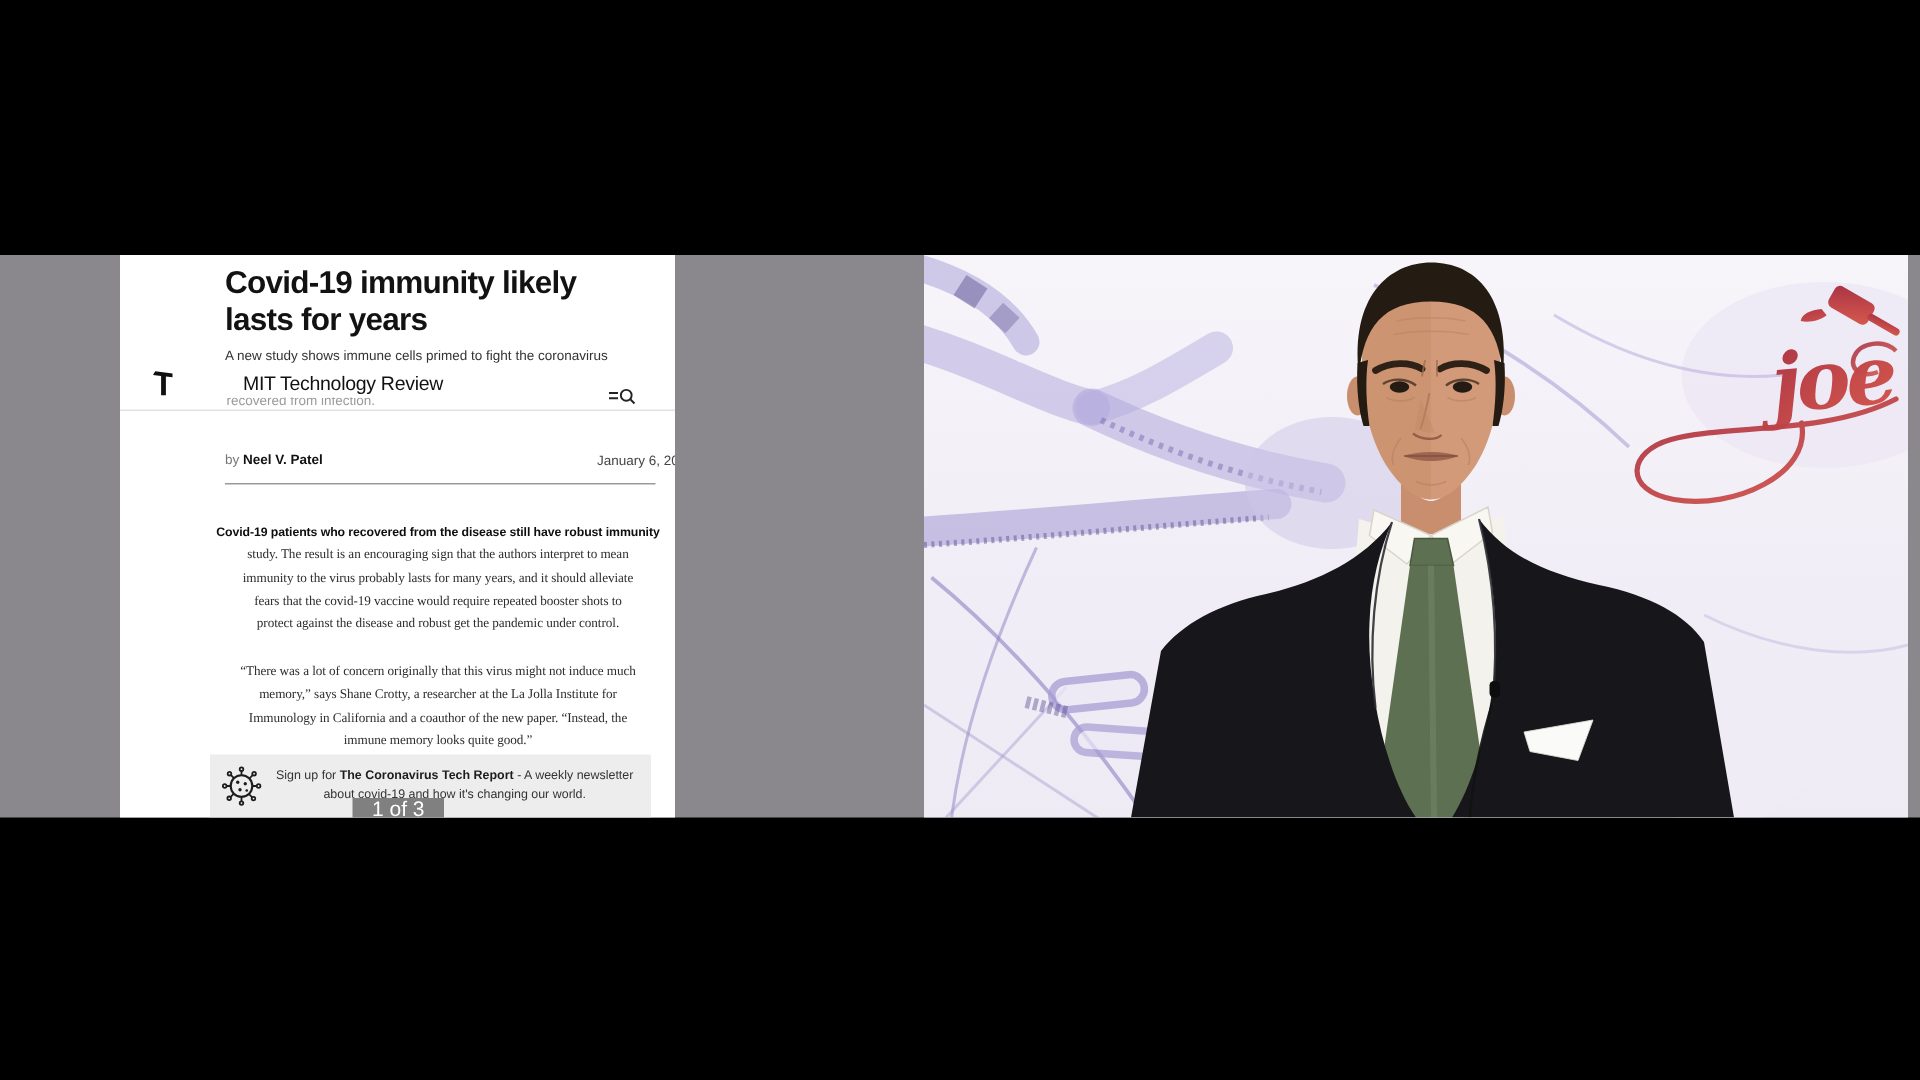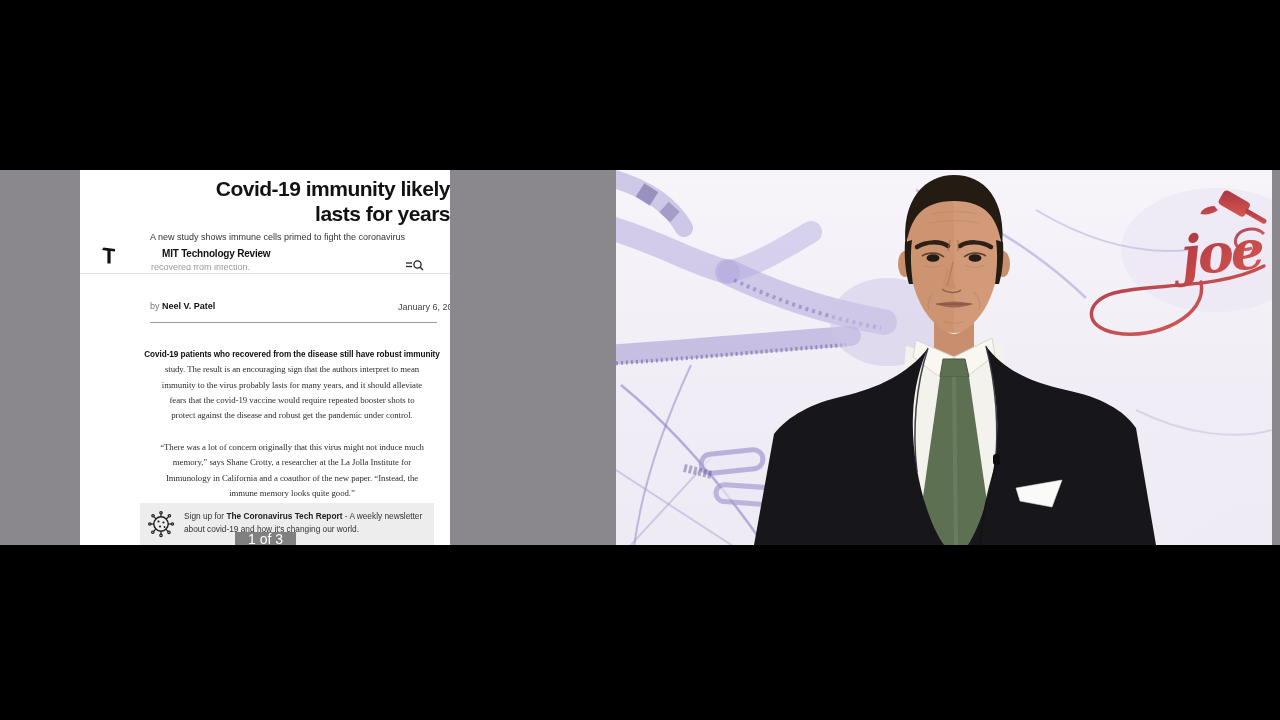--- a/index.html
+++ b/index.html
@@ -3,43 +3,43 @@
 <meta charset="utf-8">
 <style>
   html,body{margin:0;padding:0;background:#000;}
   #screen{position:relative;width:1280px;height:720px;background:#000;overflow:hidden;
           font-family:"Liberation Sans",sans-serif;}
   
   #stage{position:absolute;left:0;top:170px;width:1280px;height:375px;background:#8a888c;}
   
   #card{position:absolute;left:80px;top:170px;width:370px;height:375px;background:#fff;overflow:hidden;}
   .title{position:absolute;left:70px;top:6px;width:300px;font-size:21px;line-height:25px;
-         font-weight:700;color:#121212;letter-spacing:-0.5px;text-align:right;}
+         font-weight:700;color:#121212;letter-spacing:-0.5px;}
   .subtitle{position:absolute;left:70px;top:61px;width:295px;font-size:9px;line-height:12px;color:#333;
             white-space:nowrap;}
   .sub-fragment{position:absolute;left:71px;top:95px;height:8px;overflow:hidden;z-index:3;color:#9a9a9a;text-align:right;}
   .sub-fragment span{display:block;margin-top:-3px;font-size:9px;}
   .sticky{position:absolute;left:0;top:74px;width:370px;height:29px;background:#fff;z-index:2;}
   .sticky-border{position:absolute;left:0;top:103px;width:370px;height:1px;background:#e2e2e2;z-index:4;}
-  .masthead{position:absolute;left:70px;top:4px;font-size:10px;font-weight:700;letter-spacing:-0.2px;color:#111;padding-left:12px;}
+  .masthead{position:absolute;left:70px;top:4px;font-size:13px;font-weight:400;letter-spacing:-0.2px;color:#111;padding-left:12px;}
   .tlogo{position:absolute;left:22px;top:3px;}
   .searchicon{position:absolute;left:326px;top:14px;}
   .byline{position:absolute;left:70px;top:131px;font-size:9px;color:#111;white-space:nowrap;}
   .byline .by{color:#777;}
   .byline b{font-weight:700;}
   .date{position:absolute;left:318px;top:132px;font-size:9px;color:#444;white-space:nowrap;}
   .rule{position:absolute;left:70px;top:152px;width:287px;height:1px;background:#9a9a9a;}
   .para{position:absolute;left:62px;width:300px;color:#2d2d2d;}
   .pline{white-space:nowrap;font-family:"Liberation Serif",serif;font-size:8.8px;line-height:15.3px;
          letter-spacing:-0.05px;text-align:center;}
   .lead{font-family:"Liberation Sans",sans-serif;font-weight:700;font-size:8.2px;color:#0e0e0e;}
   .link{color:#2d2d2d;}
   #para1{top:177px;}
   #para2{top:270px;}
-  .newsbox{position:absolute;left:60px;top:333px;width:294px;height:42px;background:#ededed;}
+  .newsbox{position:absolute;left:60px;top:333px;width:294px;height:42px;background:#ededed;text-align:center;}
   .newsicon{position:absolute;left:8px;top:6px;}
   .newstext{position:absolute;left:44px;top:7px;font-size:8.3px;line-height:12.5px;color:#333;white-space:nowrap;}
   .newstext b{font-weight:700;color:#1c1c1c;}
   .badge{position:absolute;left:155px;top:362px;width:61px;height:15px;background:rgba(122,122,122,.95);
          color:#fff;font-size:14px;line-height:14px;text-align:center;z-index:6;}
   
   #video{position:absolute;left:616px;top:170px;width:656px;height:375px;overflow:hidden;
          background:linear-gradient(180deg,#f7f4fa 0%,#f1edf6 60%,#efebf4 100%);}
 </style>
 </head>

